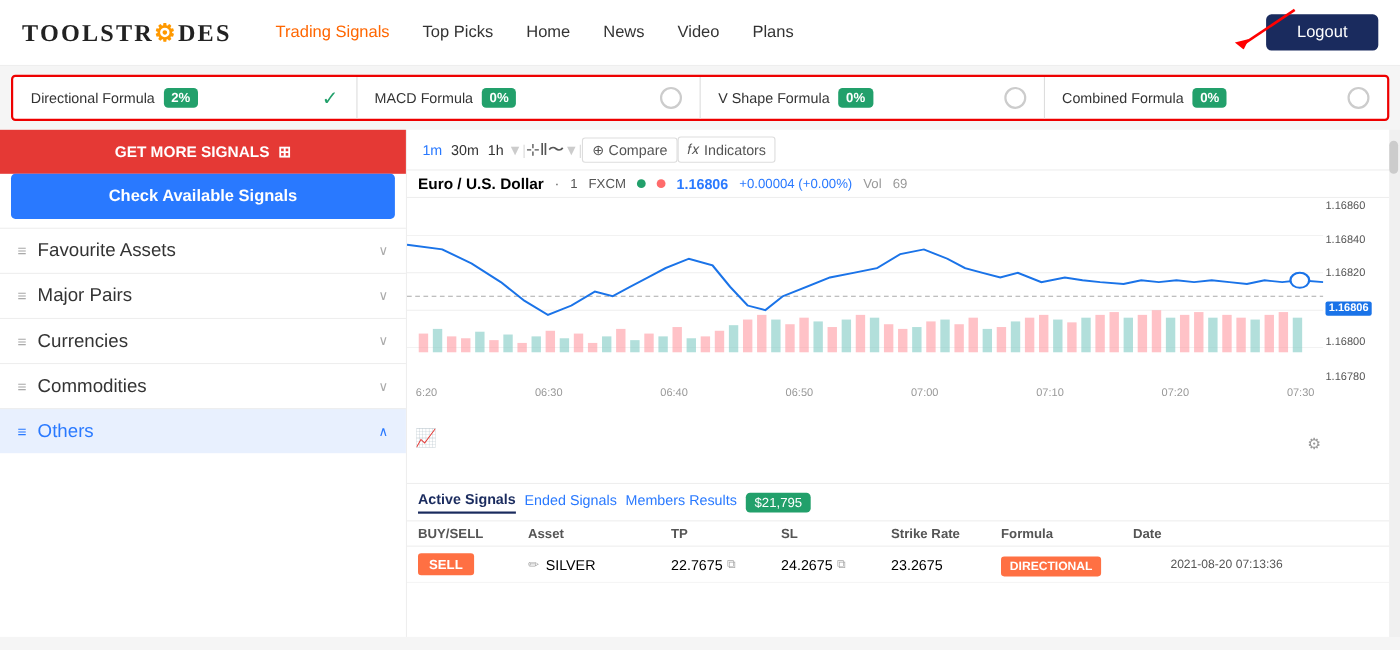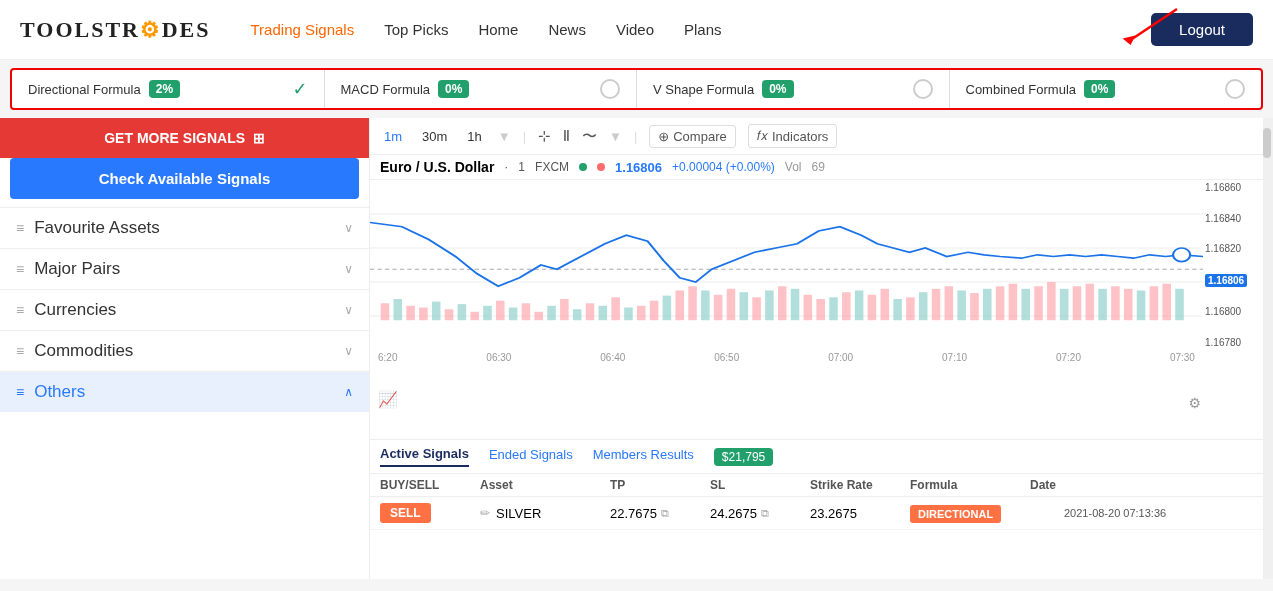--- a/index.html
+++ b/index.html
@@ -192,21 +192,21 @@
       display: flex;
       flex-direction: column;
       background: white;
       overflow: hidden;
     }
     .chart-toolbar {
       display: flex;
       align-items: center;
       padding: 6px 10px;
       border-bottom: 1px solid #eee;
-      gap: 12px;
+      gap: 0;
       font-size: 13px;
     }
     .time-btn {
       font-size: 13px;
       color: #333;
       cursor: pointer;
       padding: 2px 4px;
       background: none;
       border: none;
     }
@@ -251,21 +251,21 @@
     
     .signals-table-area {
       height: 140px;
       border-top: 1px solid #eee;
       overflow: hidden;
     }
     .signals-tabs {
       display: flex;
       align-items: center;
       padding: 6px 10px;
-      gap: 20px;
+      gap: 8px;
       border-bottom: 1px solid #eee;
     }
     .sig-tab {
       font-size: 13px;
       color: #555;
       cursor: pointer;
       padding-bottom: 4px;
     }
     .sig-tab.active {
       color: #1a2b5e;

